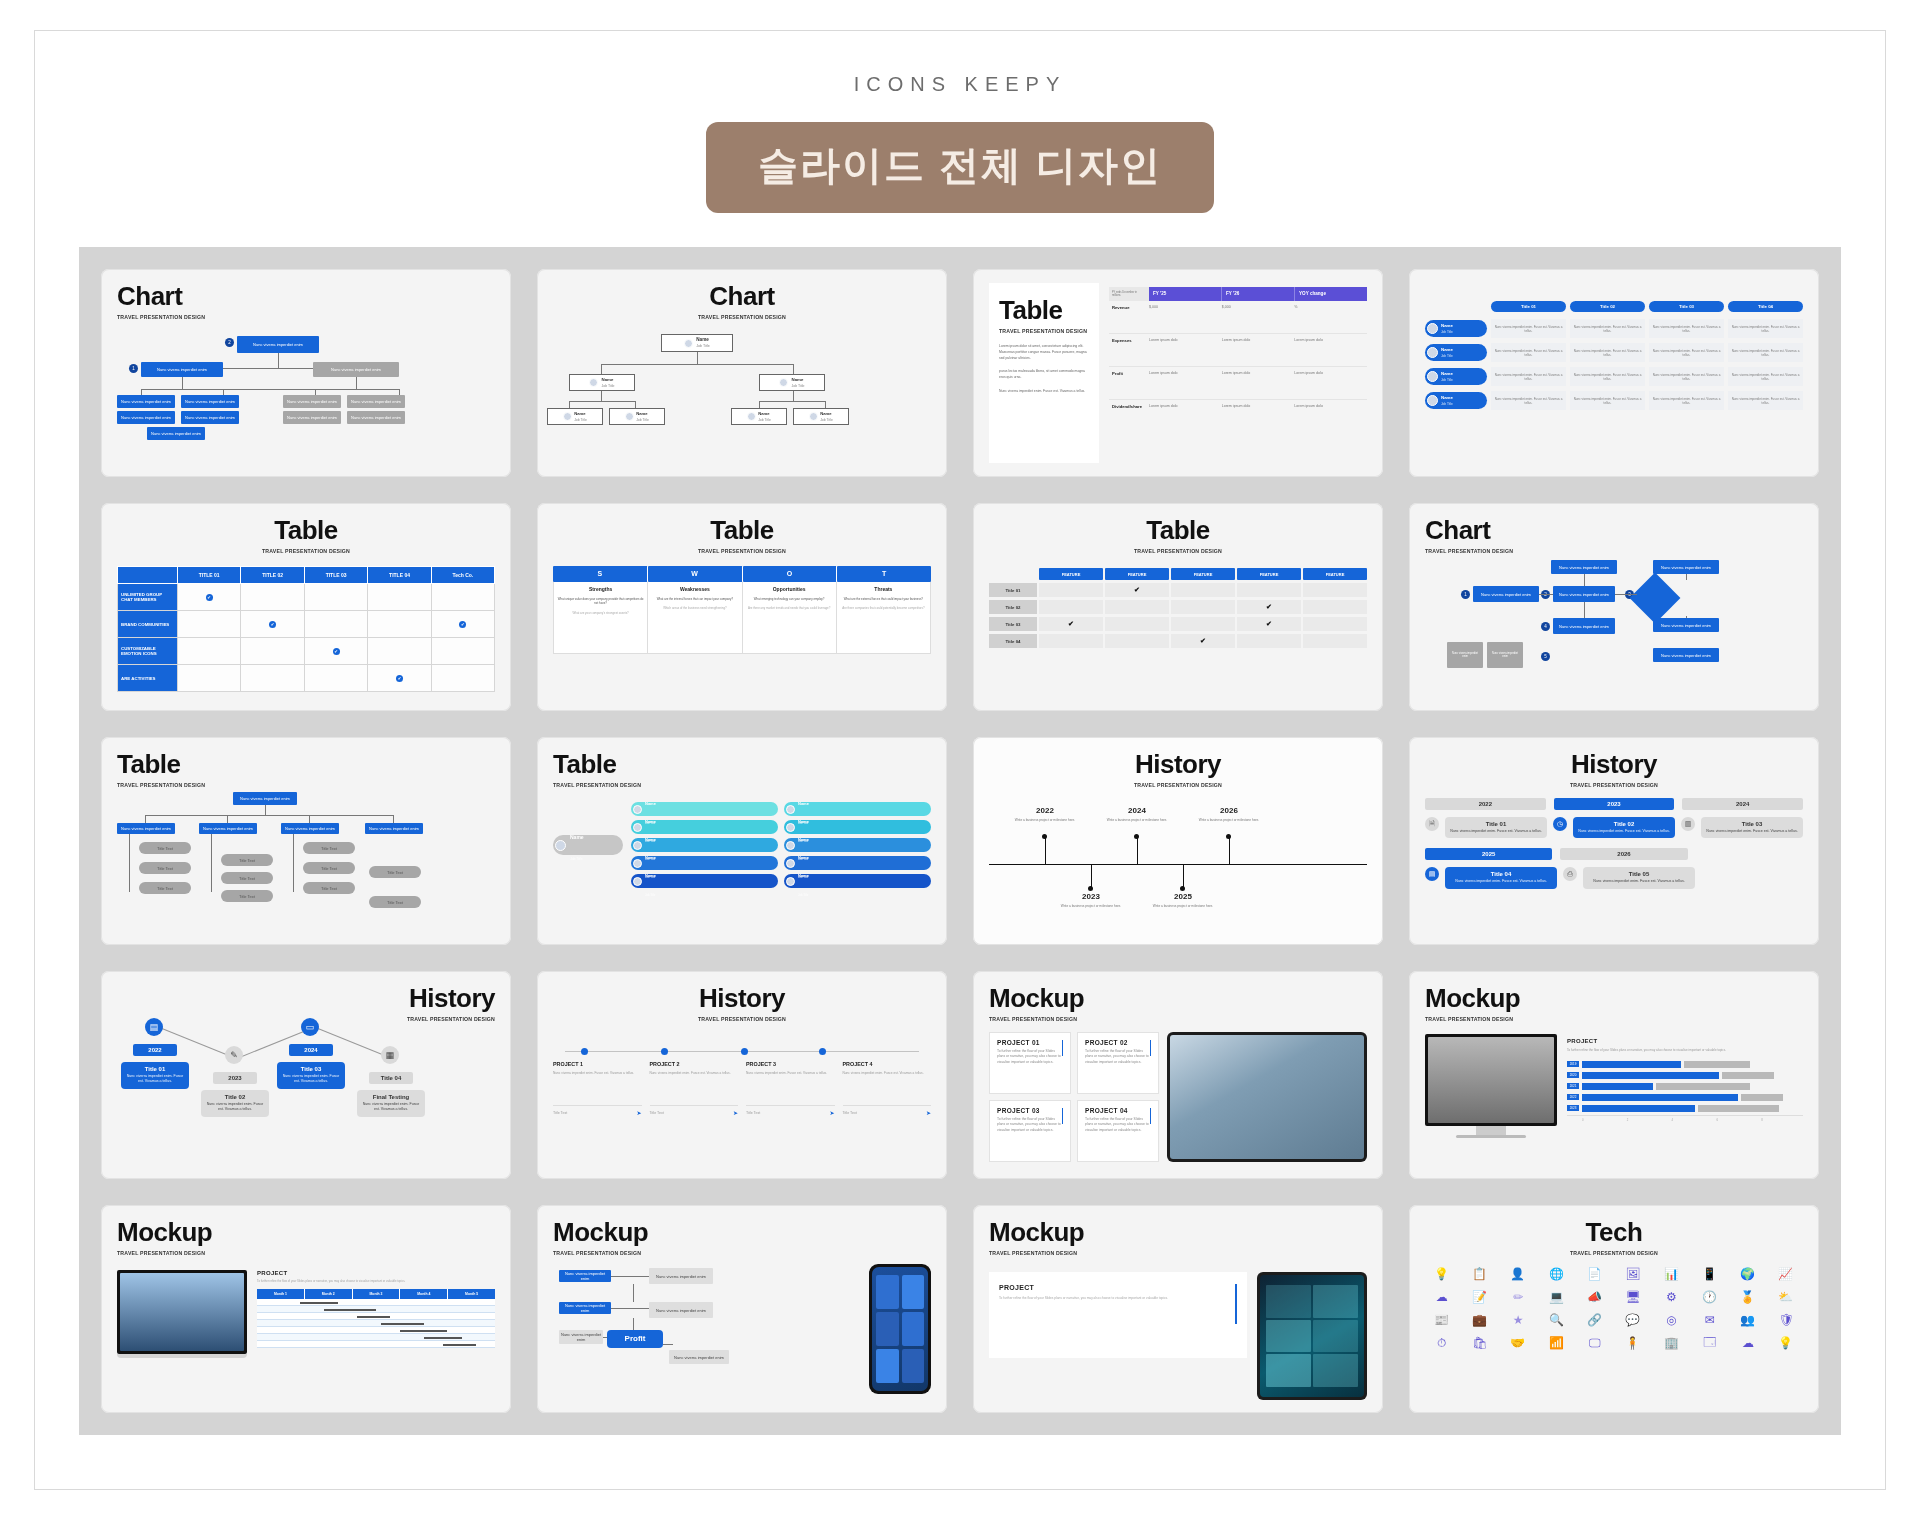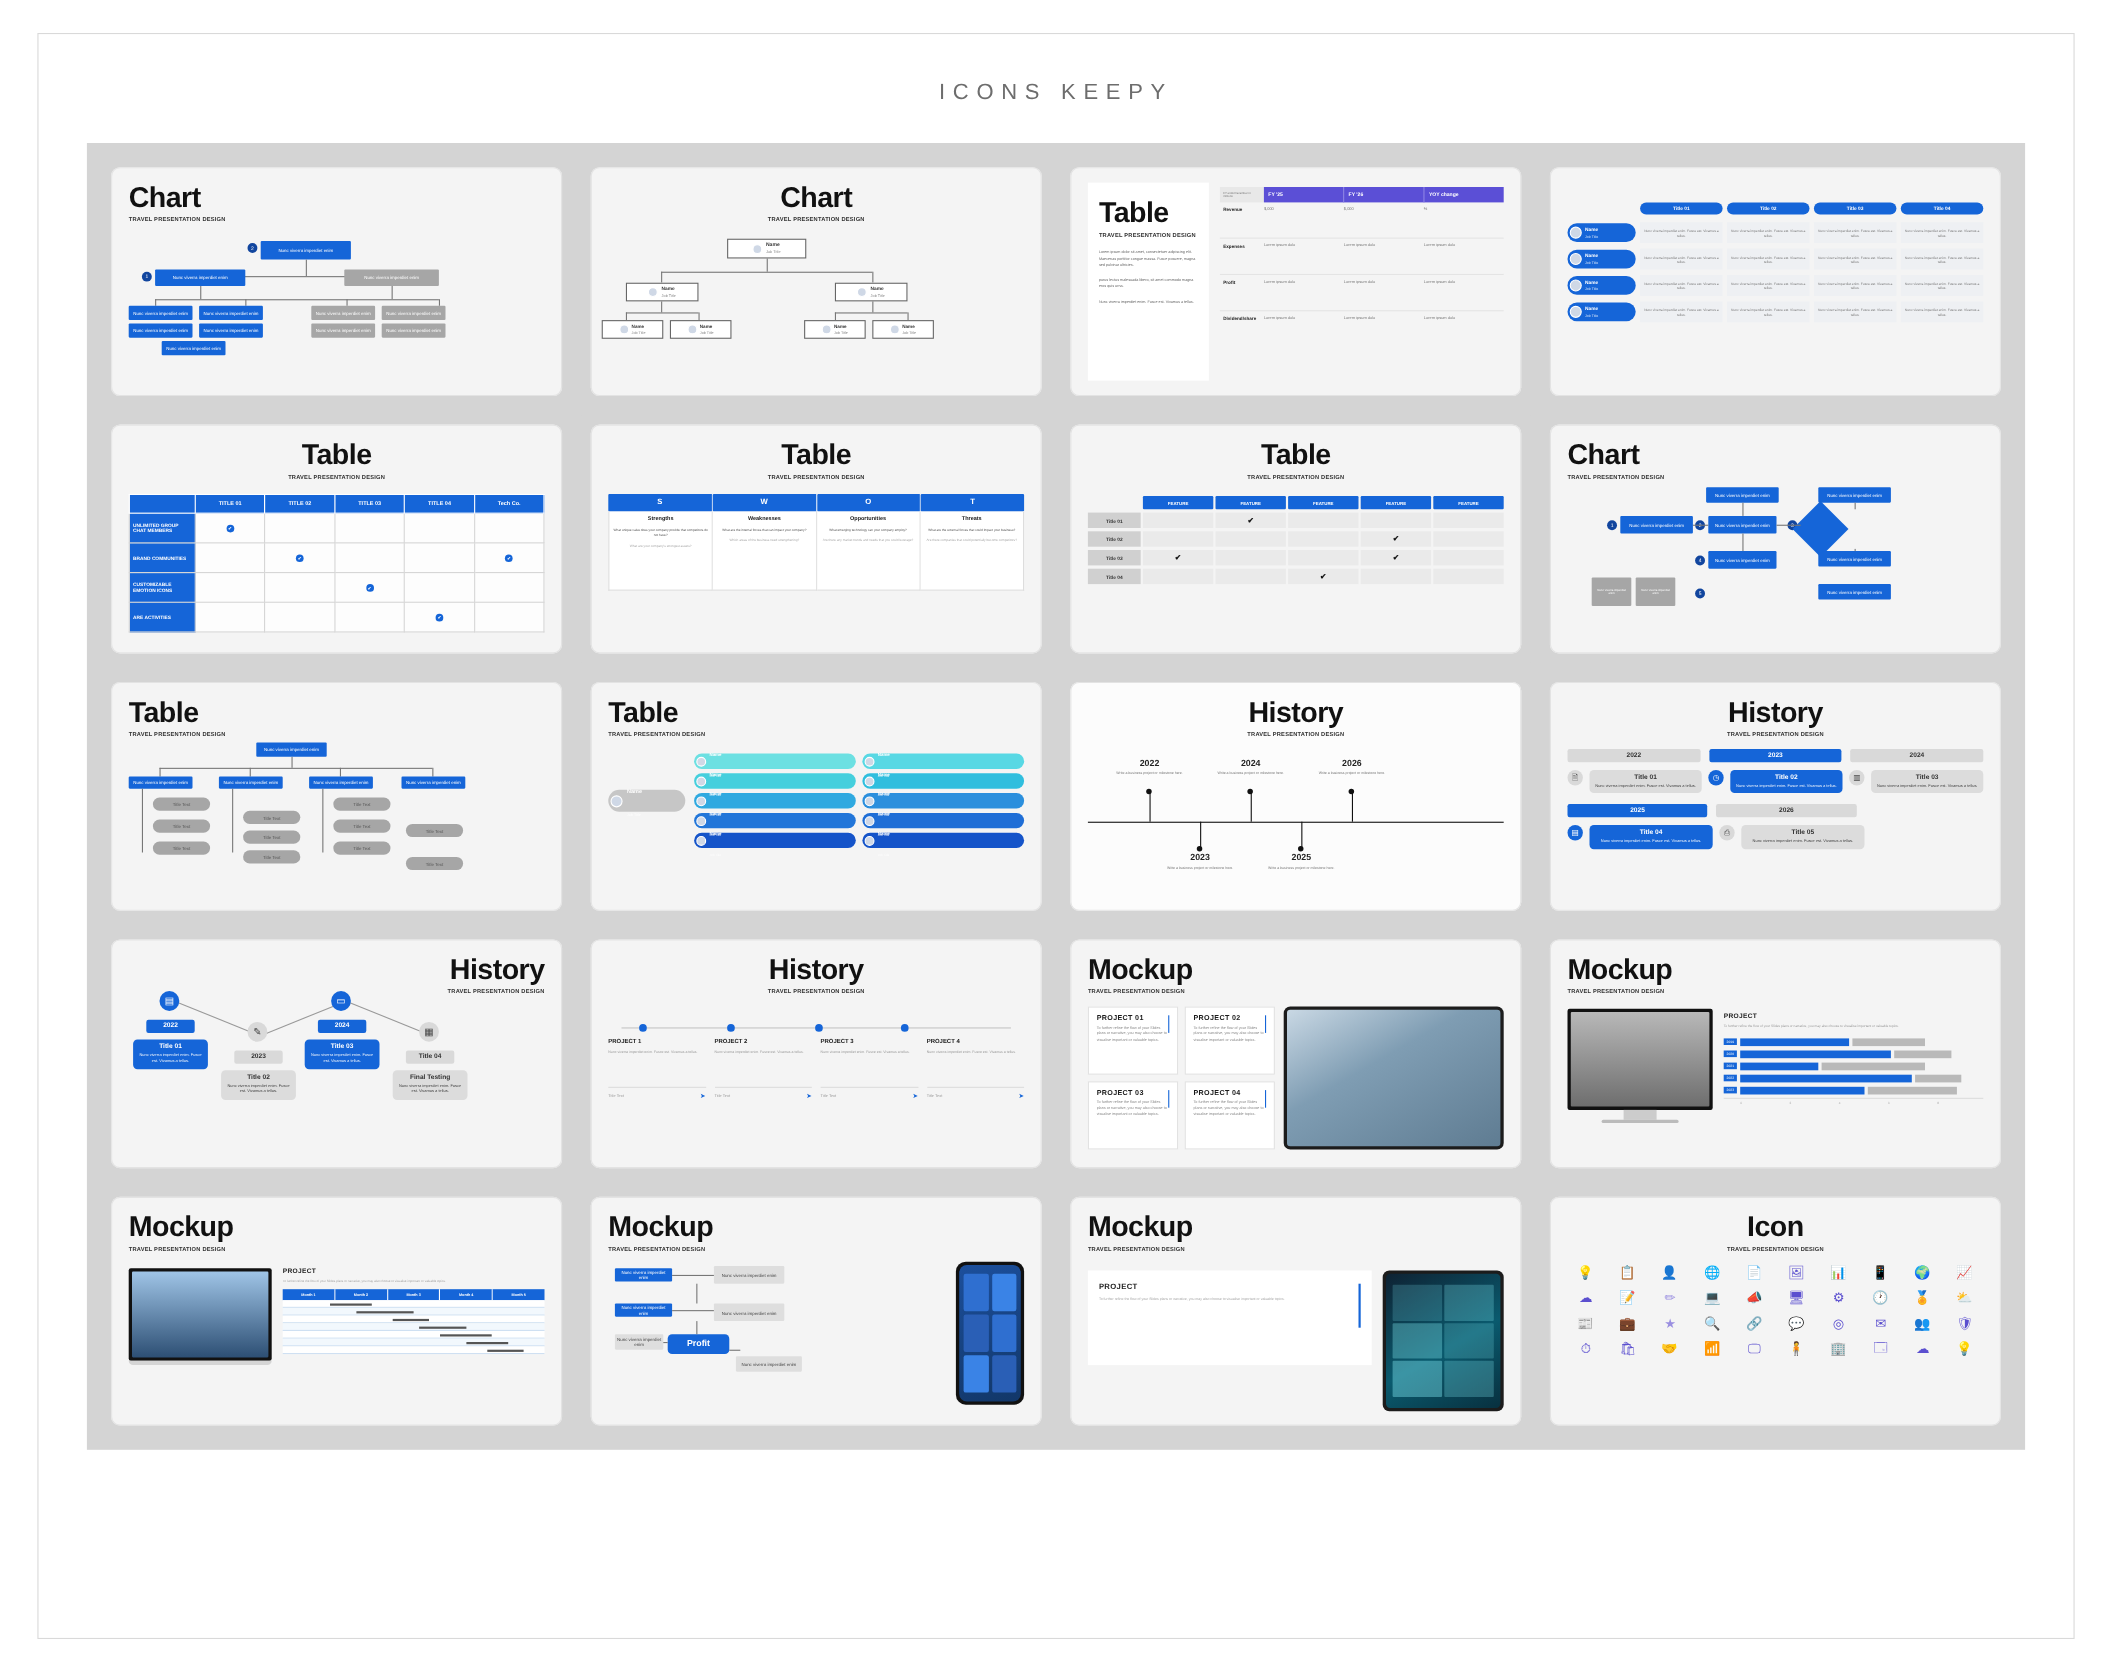--- a/index.html
+++ b/index.html
@@ -116,20 +116,21 @@
         font-size:12px; color:#5b4fcf; }
   .ic.l { color:#9a8fe0; }
 </style>
 </head>
 <body>
 
 <div class="page">
   <div class="frame">
 
     <div class="brand">ICONS KEEPY</div>
+    <div class="badge">슬라이드 전체 디자인</div>
 
     <div class="deck">
 
       <div class="slot">
       <div class="slide">
         <div class="t-big">Chart</div>
         <div class="t-sub">TRAVEL PRESENTATION DESIGN</div>
         <div style="position:relative;height:120px;margin-top:10px;">
           <div class="num" style="position:absolute;left:108px;top:8px;">2</div>
           <div class="bluebox" style="position:absolute;left:120px;top:6px;width:82px;height:17px;">Nunc viverra imperdiet enim</div>
@@ -955,21 +956,21 @@
               <div style="background:rgba(120,220,230,.45);border-radius:1px;"></div>
               <div style="background:rgba(120,220,230,.3);border-radius:1px;"></div>
             </div>
           </div>
         </div>
       </div>
       </div>
 
       <div class="slot">
       <div class="slide">
-        <div class="t-big ctr">Icon</div>
+        <div class="t-big ctr">Tech</div>
         <div class="t-sub ctr">TRAVEL PRESENTATION DESIGN</div>
         <div class="icongrid">
           <div class="ic l">💡</div>
           <div class="ic">📋</div>
           <div class="ic">👤</div>
           <div class="ic">🌐</div>
           <div class="ic">📄</div>
           <div class="ic">🖼</div>
           <div class="ic">📊</div>
           <div class="ic">📱</div>

